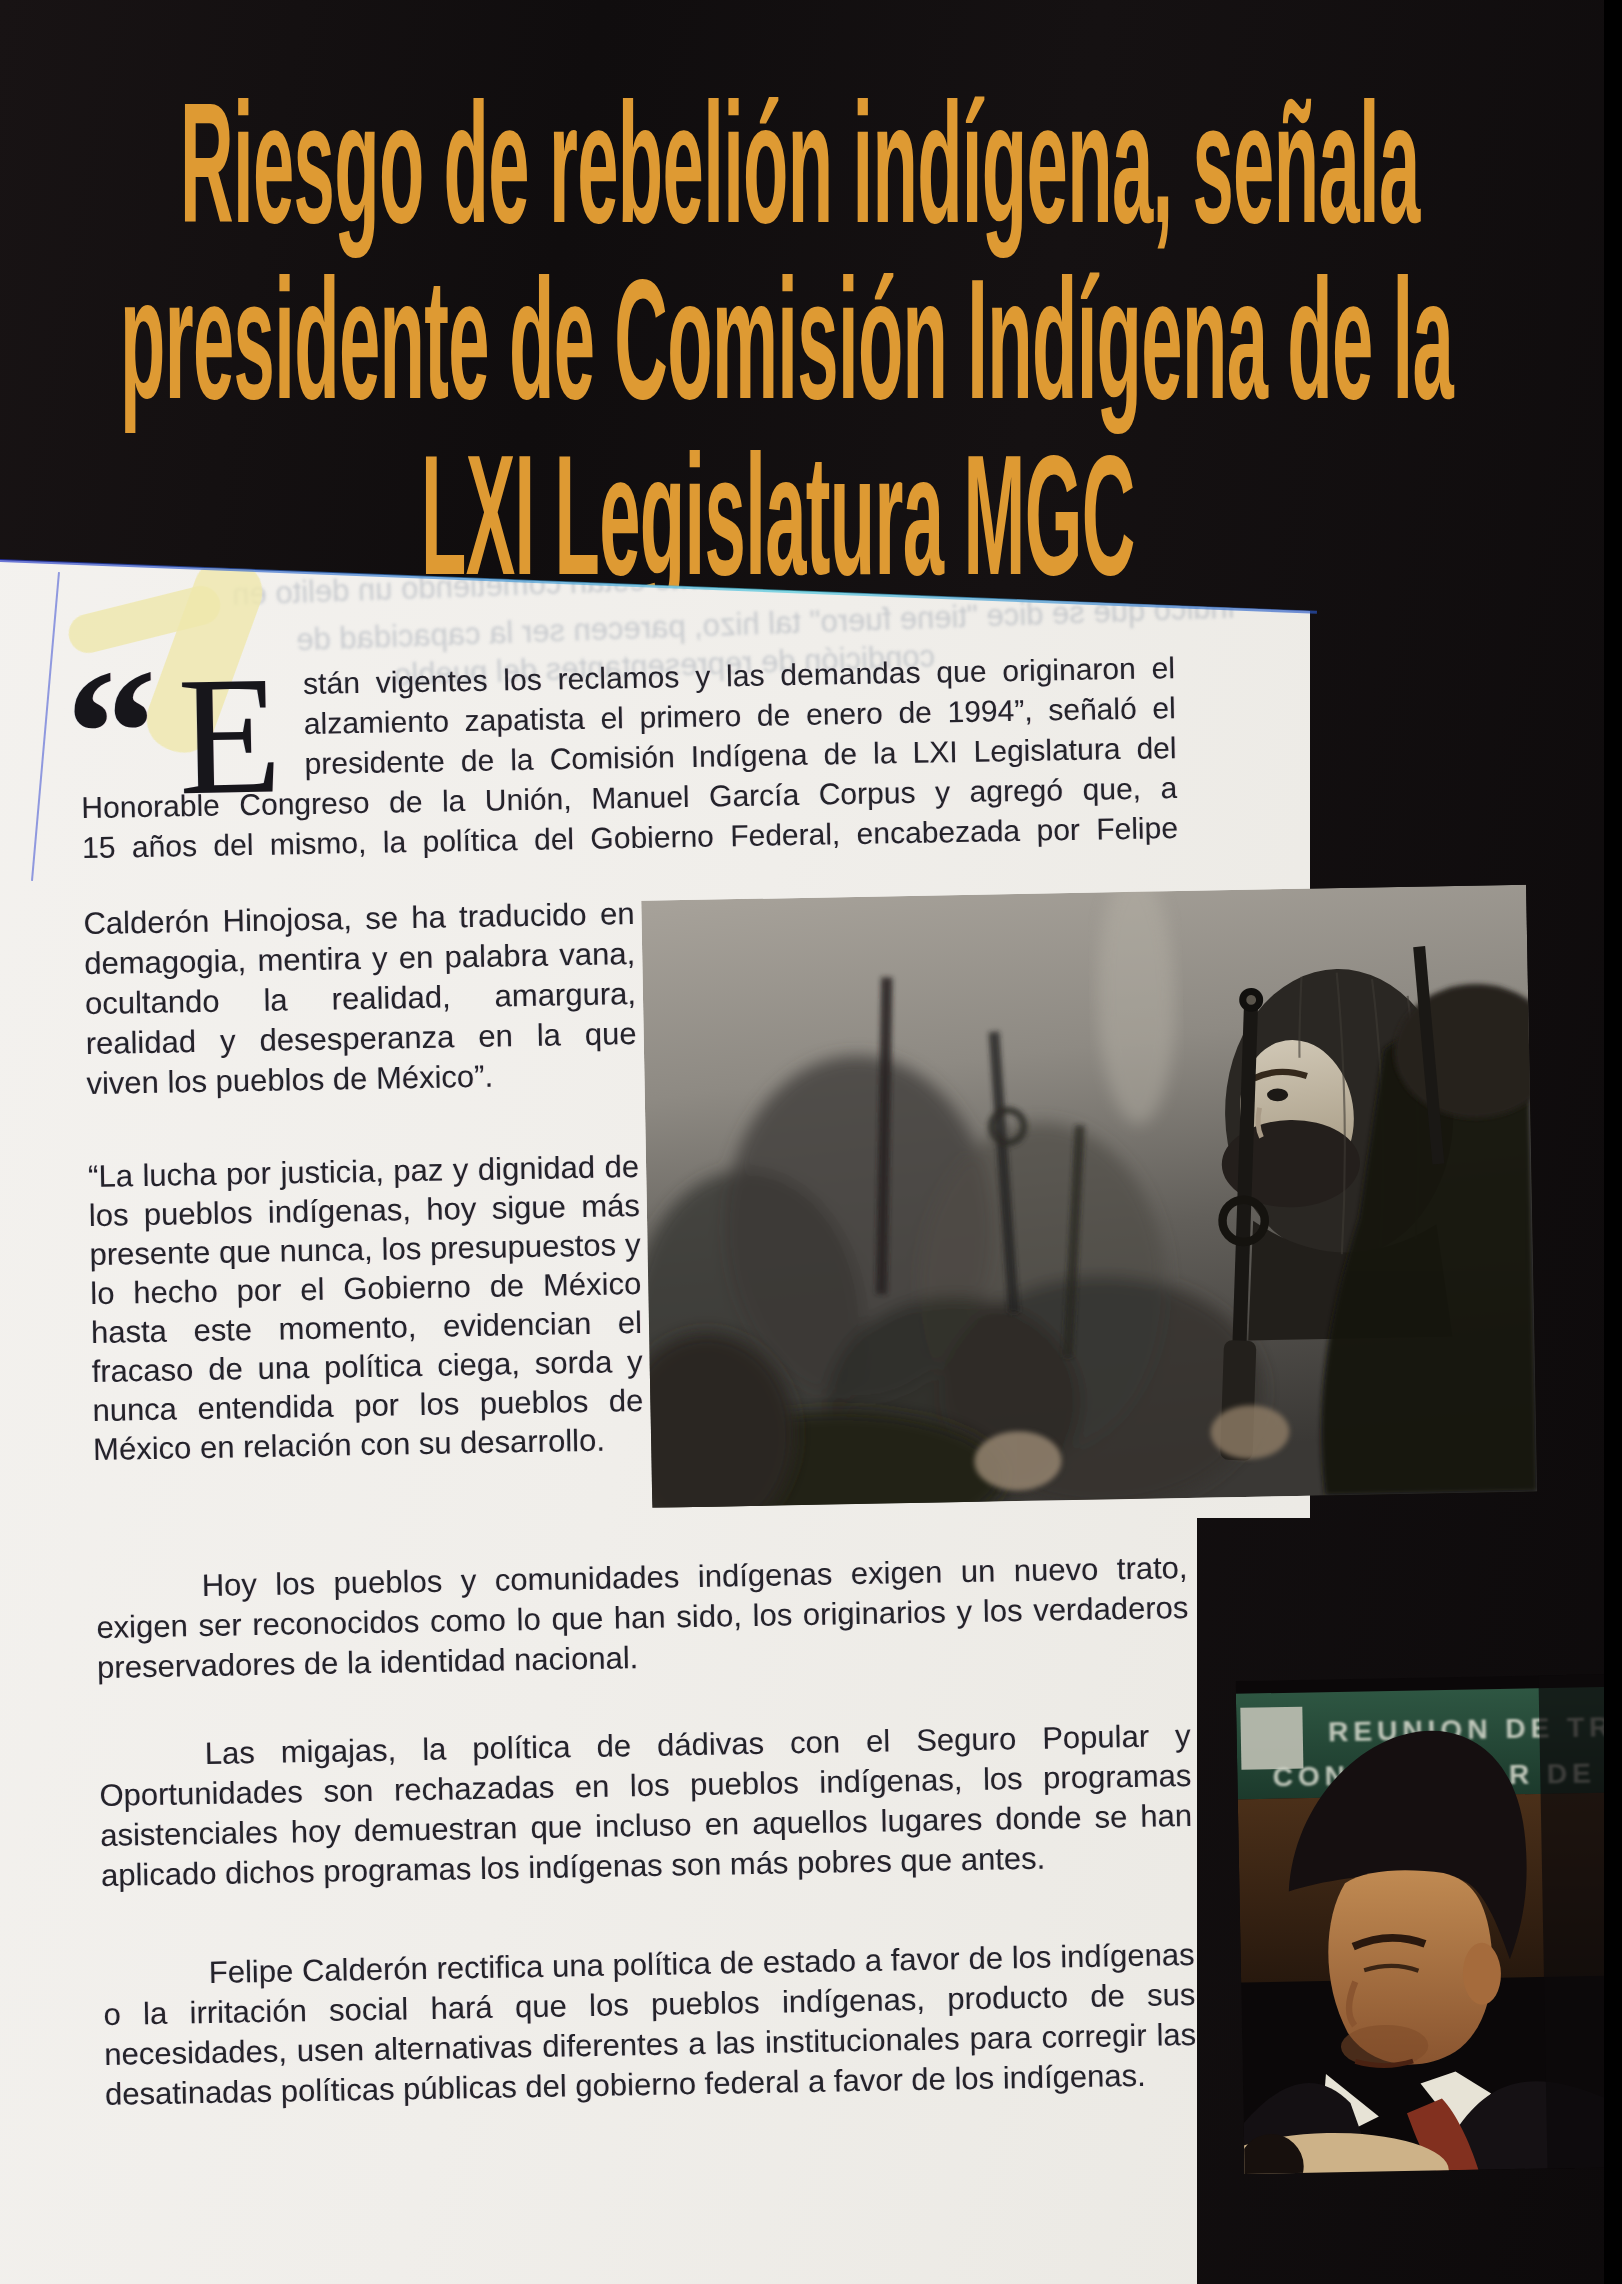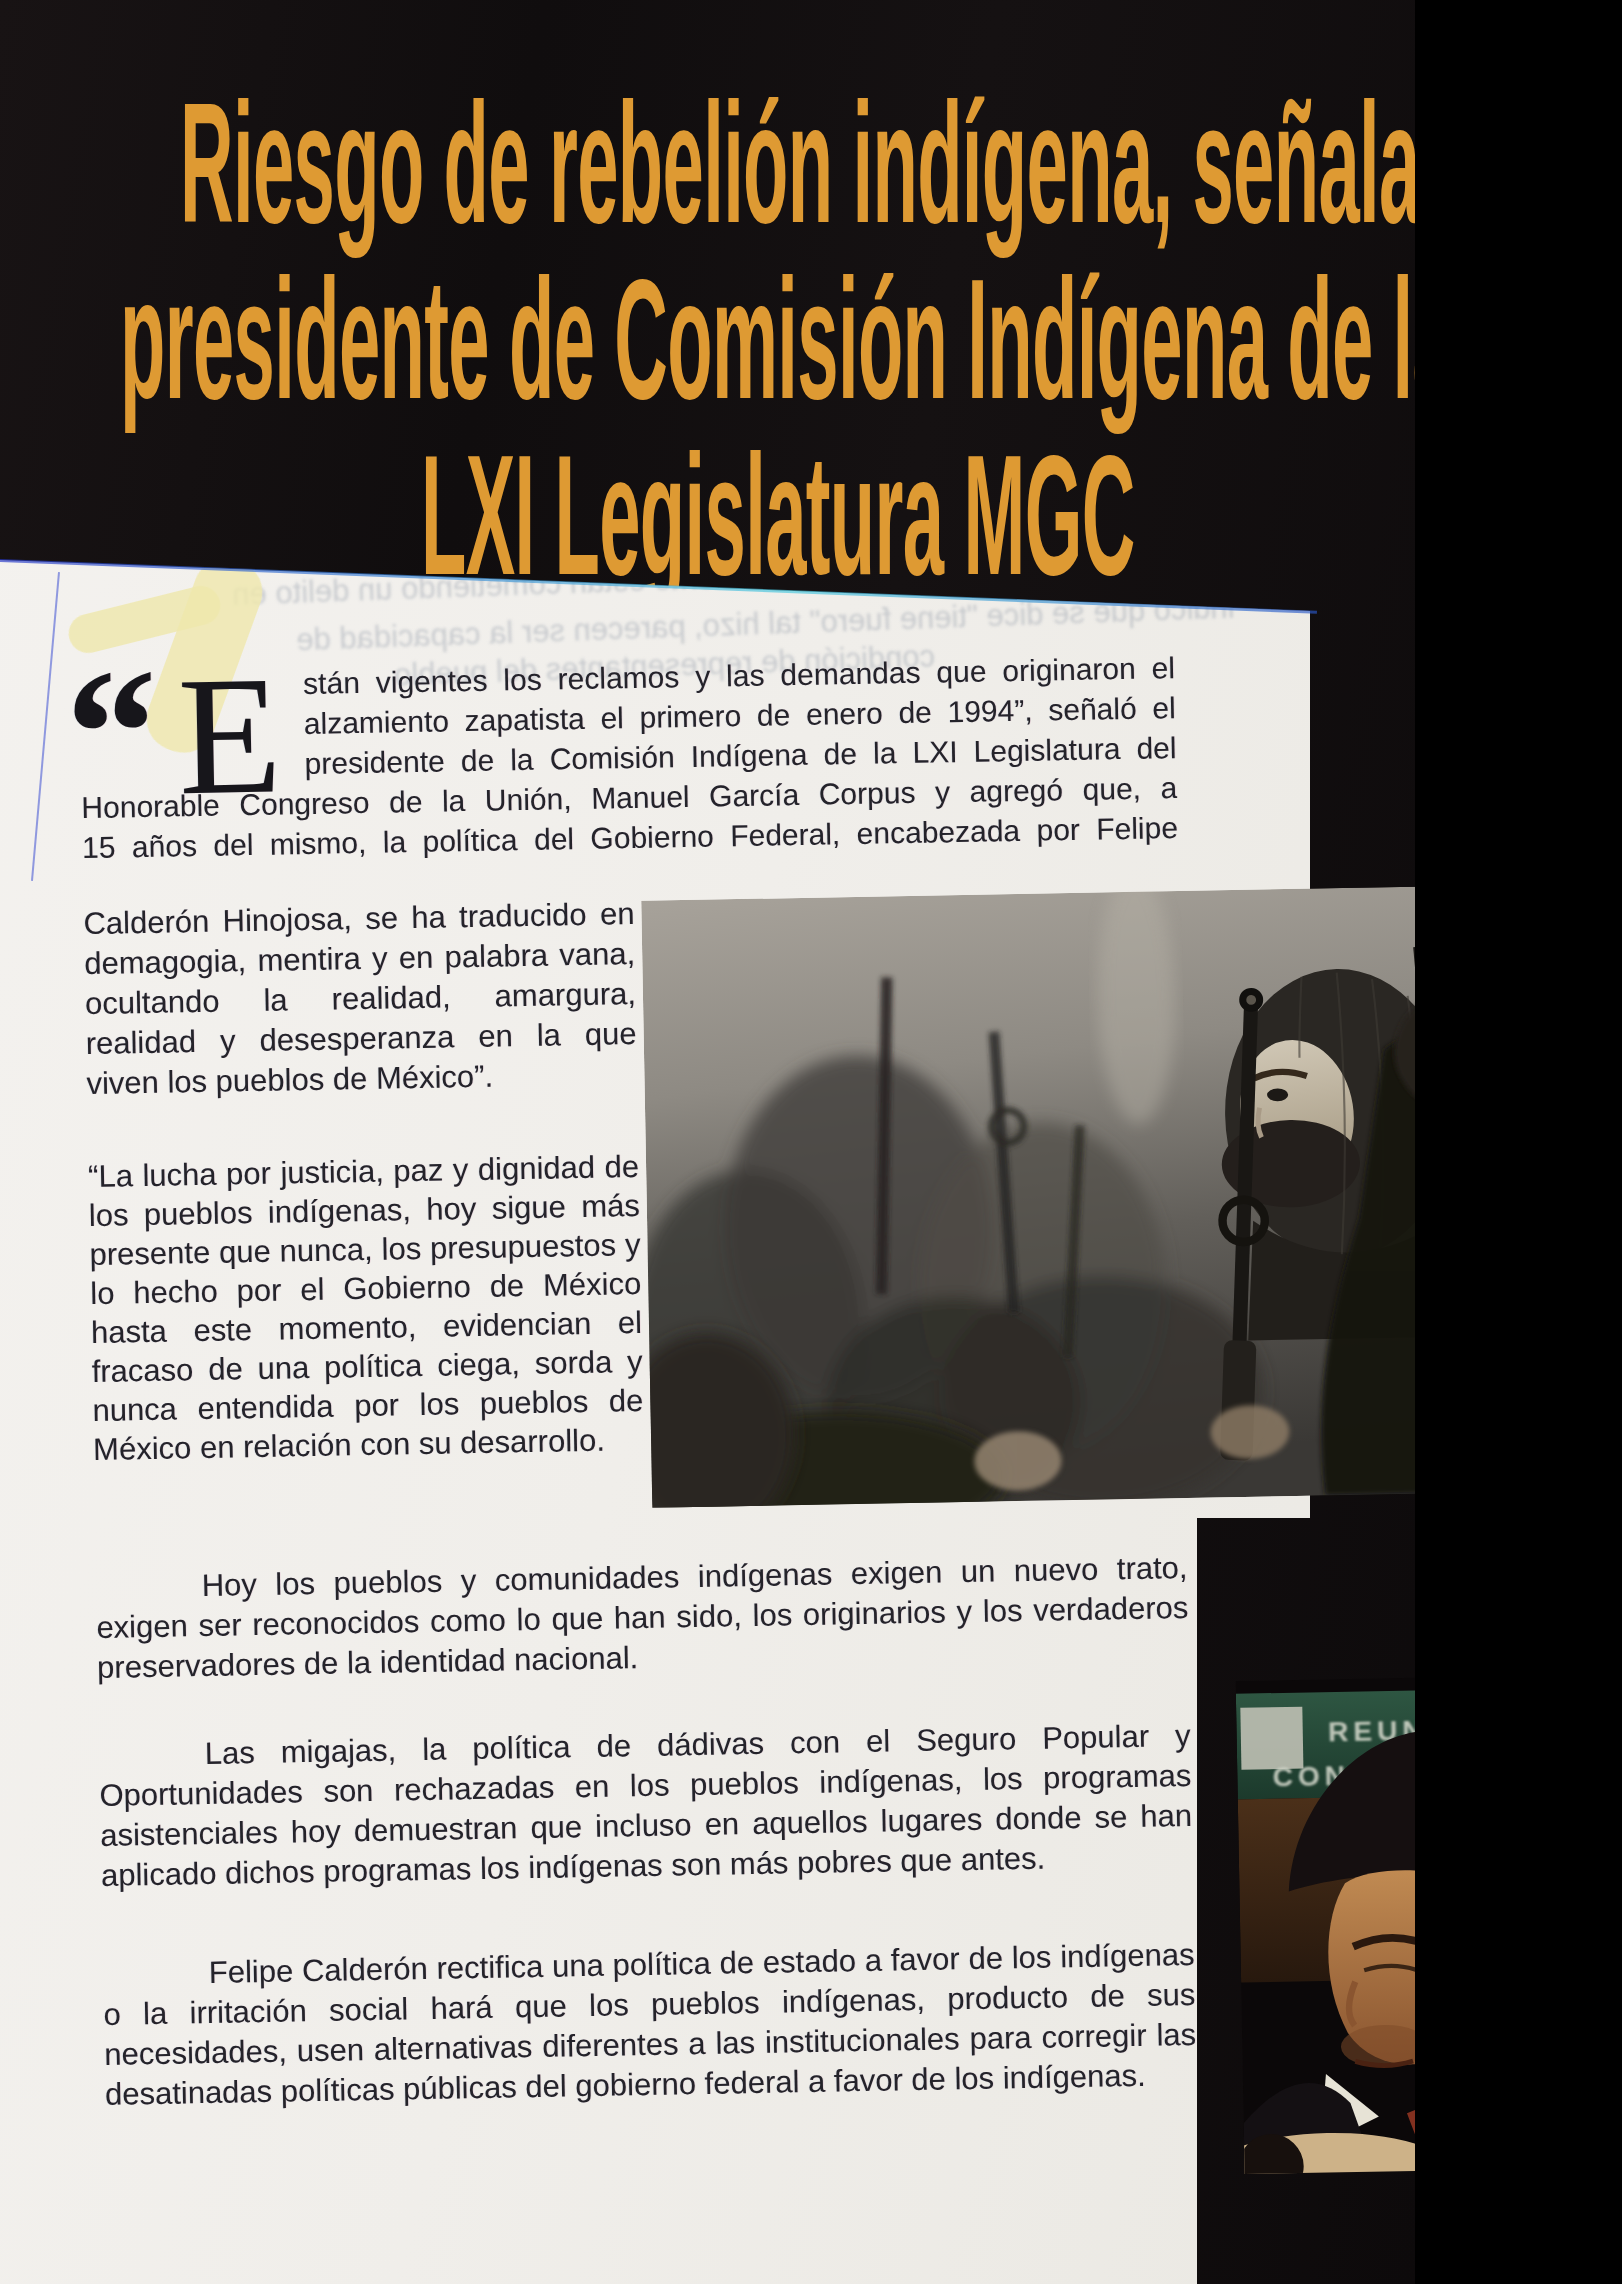--- a/index.html
+++ b/index.html
@@ -1,17 +1,17 @@
 <!DOCTYPE html>
 <html style="font-size:11.3px"><head>
 <meta charset="utf-8">
 <style>
   html,body{margin:0;padding:0;background:#000;}
   .canvas{
-    position:relative;width:1415px;height:2284px;overflow:hidden;
+    position:relative;width:1604px;height:2284px;overflow:hidden;
     background:linear-gradient(100deg,#181314 0%,#100d0e 30%,#151112 55%,#0d0a0b 100%);
     font-family:"Liberation Sans",sans-serif;
     text-decoration:underline;
   }
   
   .title-line{
     position:absolute;white-space:nowrap;font-weight:700;
     color:#de9a33;font-size:158px;line-height:1.15;letter-spacing:-1.4px;
     transform:scale(0.47,1.08);transform-origin:0 0;
   }

